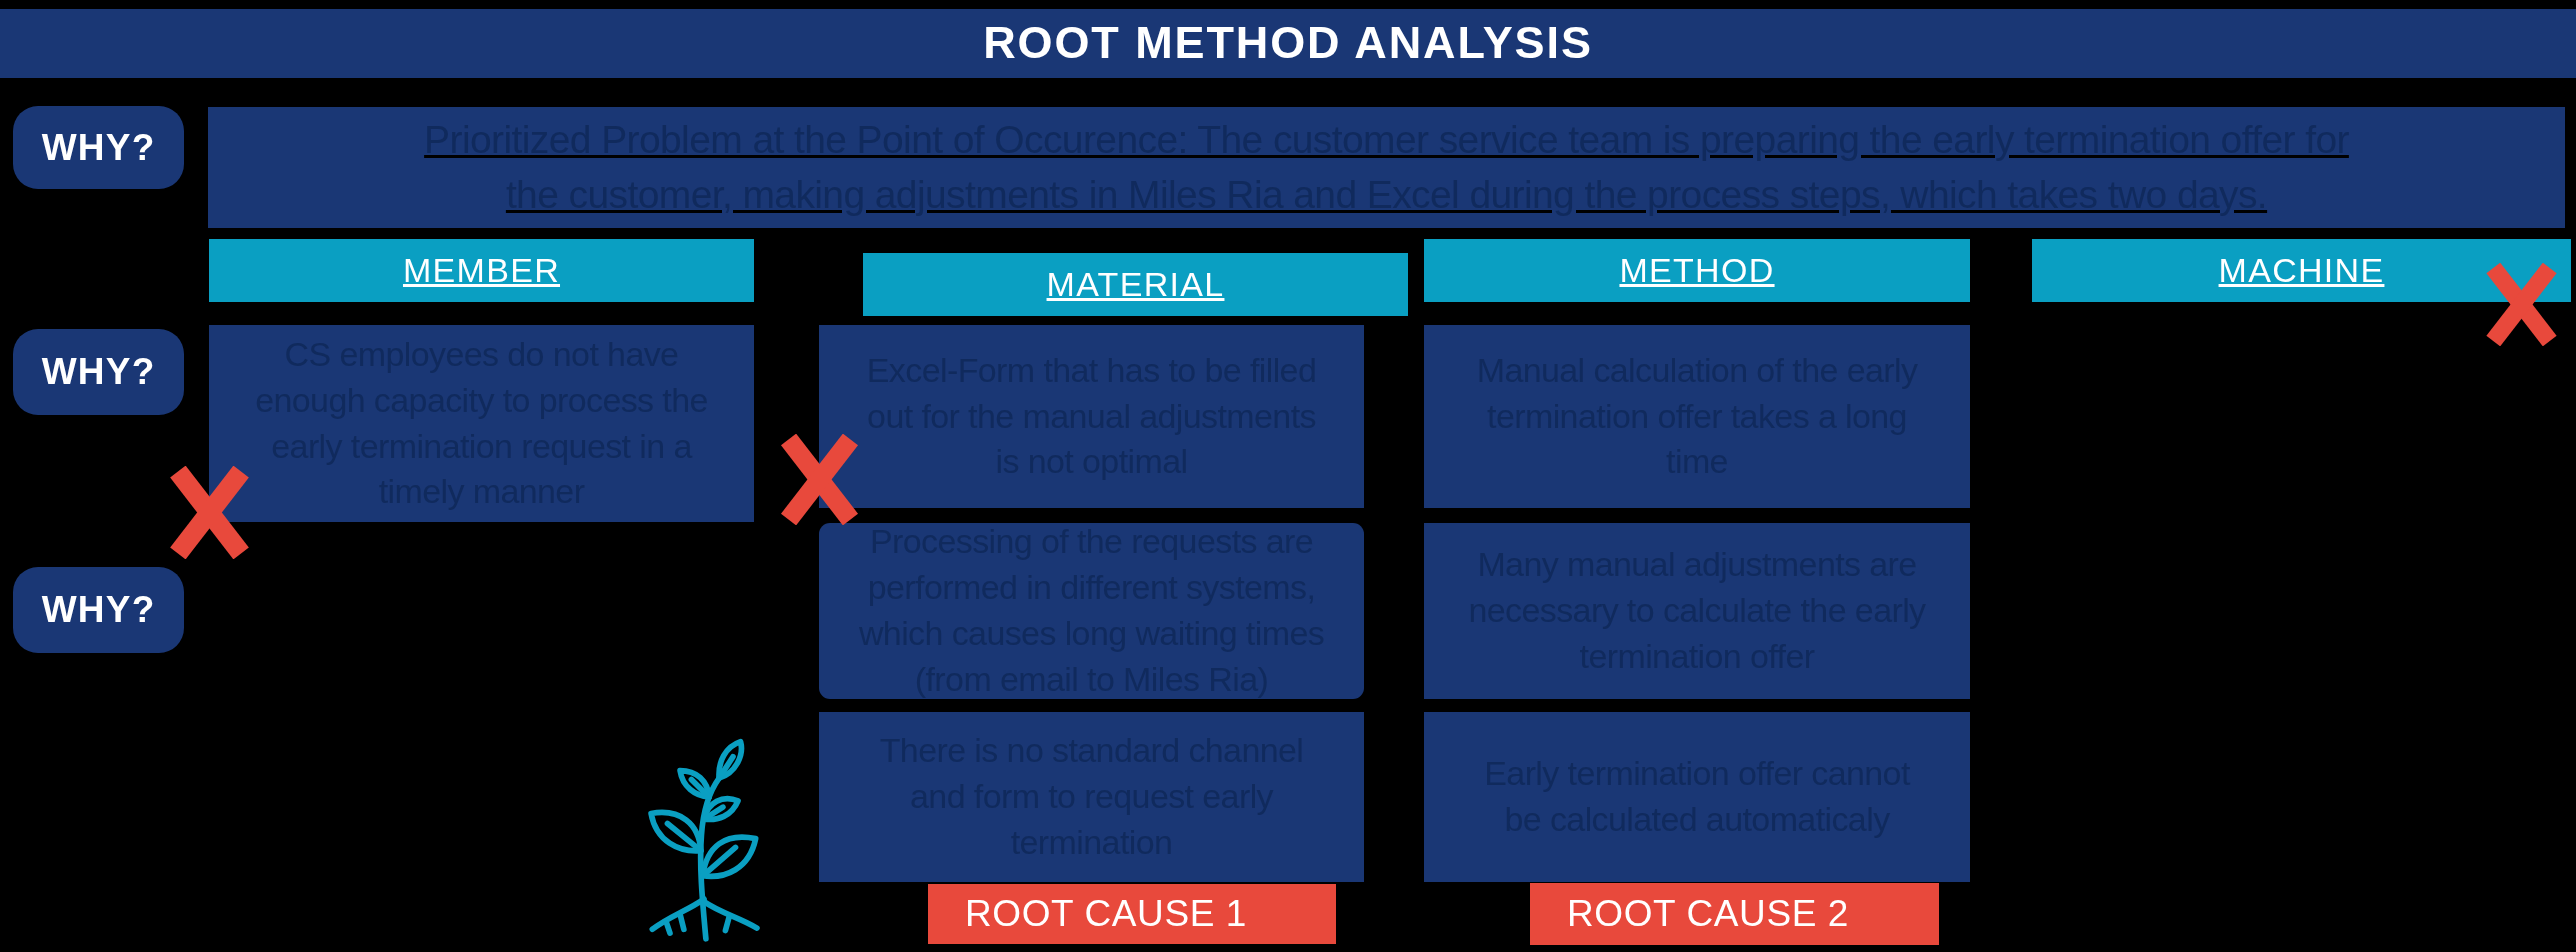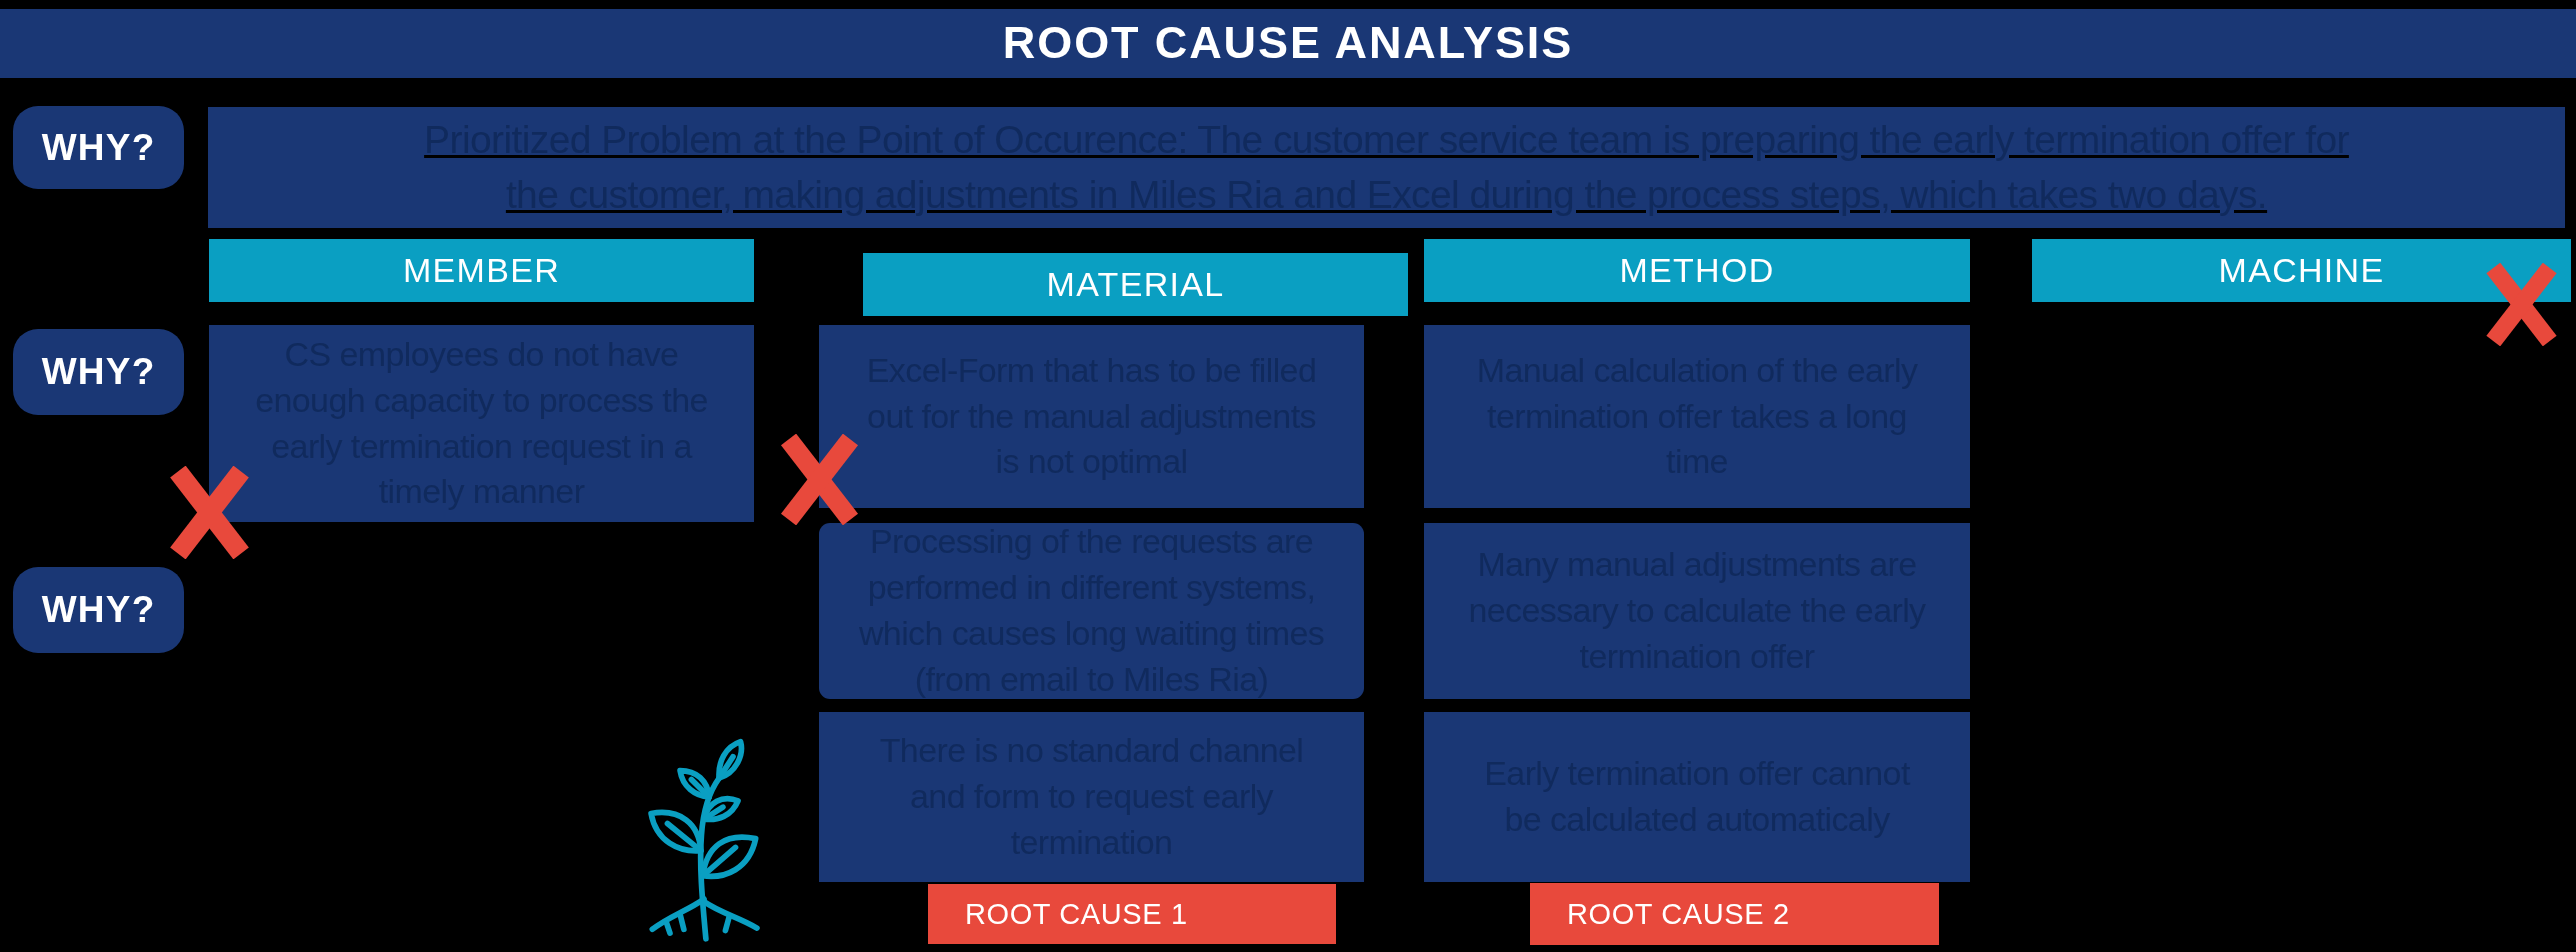--- a/index.html
+++ b/index.html
@@ -35,47 +35,47 @@
     display:flex;align-items:center;justify-content:center;
   }
   .problem-box p{
     color:var(--navy-text);
     font-size:39px;line-height:1.4;text-align:center;
     white-space:pre-line;letter-spacing:-0.6px;
   }
   .col-header{
     background:var(--teal);color:var(--white);
     display:flex;align-items:center;justify-content:center;
-    font-size:34px;font-weight:400;letter-spacing:1.3px;
+    font-size:34px;font-weight:400;letter-spacing:1.3px;text-decoration:underline;
   }
   .cause-box{
     background:var(--navy);
     display:flex;align-items:center;justify-content:flex-start;
     padding:0 38px;
   }
   .cause-box p{
     color:var(--navy-text);
     font-size:34px;line-height:1.35;text-align:center;letter-spacing:-0.6px;
   }
   .root-cause{
     background:var(--red);color:var(--white);
     display:flex;align-items:center;
-    font-size:29px;font-weight:400;letter-spacing:0.6px;
+    font-size:37px;font-weight:400;letter-spacing:0.6px;
     padding-left:37px;
   }
   .x-mark line{stroke:var(--red);stroke-width:21;}
   .sprout path{stroke:var(--teal);stroke-width:9;fill:none;stroke-linecap:round;stroke-linejoin:round;}
 </style>
 </head>
 <body>
 
 <div class="abs" style="left:0;top:0;width:2576px;height:952px;">
 
   <header class="abs title-bar" style="left:0;top:8.8px;width:2576px;height:69px;">
-    <h1>ROOT CAUSE ANALYSIS</h1>
+    <h1>ROOT METHOD ANALYSIS</h1>
   </header>
 
   <div class="abs why-box" style="left:13.2px;top:106px;width:171px;height:83px;">WHY?</div>
   <div class="abs why-box" style="left:13.2px;top:329px;width:171px;height:86px;">WHY?</div>
   <div class="abs why-box" style="left:13.2px;top:567px;width:171px;height:86px;">WHY?</div>
 
   <div class="abs problem-box" style="left:208px;top:107px;width:2357px;height:121px;text-decoration:underline;">
     <p>Prioritized Problem at the Point of Occurence: The customer service team is preparing the early termination offer for
 the customer, making adjustments in Miles Ria and Excel during the process steps, which takes two days.</p>
   </div>

